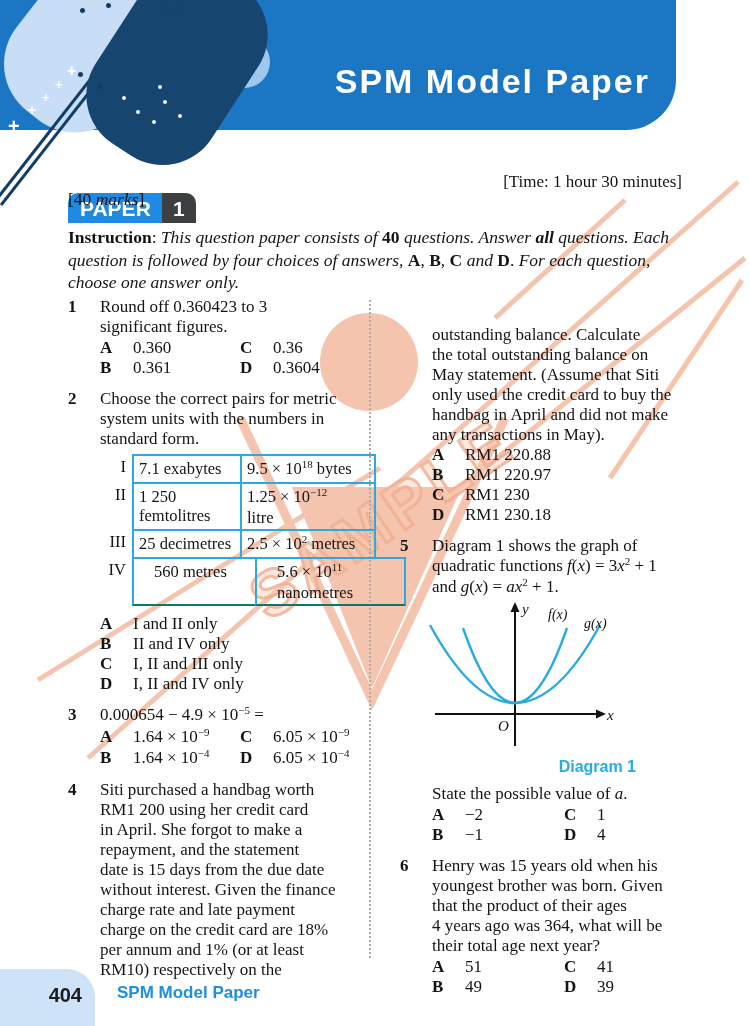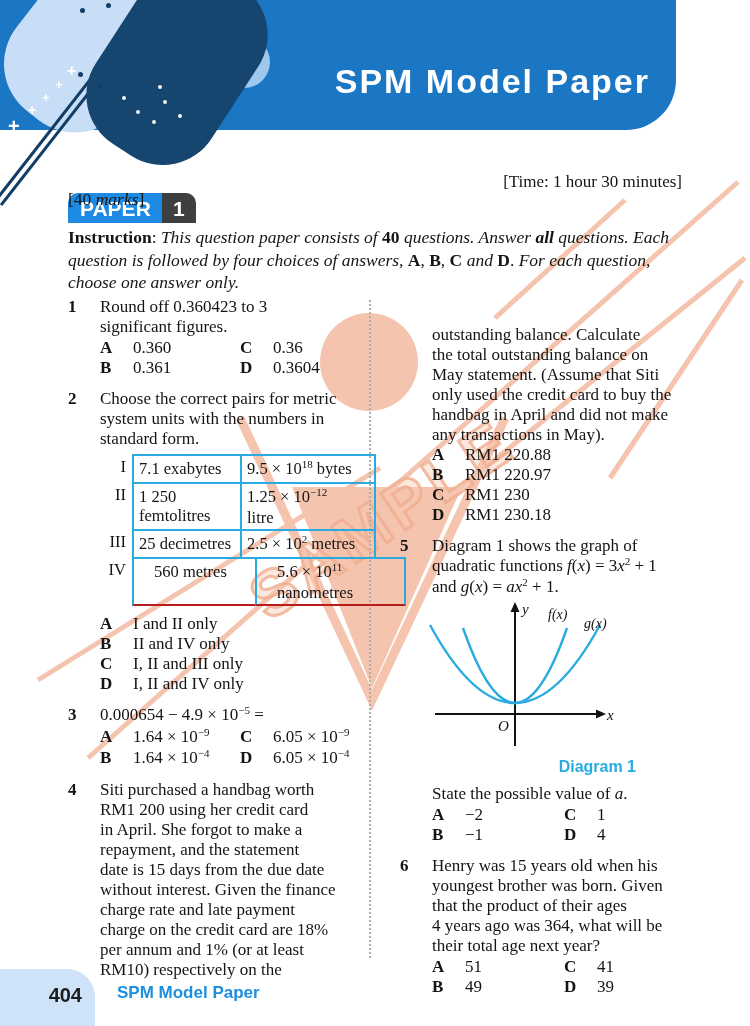--- a/index.html
+++ b/index.html
@@ -59,21 +59,21 @@
   .optrow{display:flex;}
   .opt-l{font-weight:700;width:33px;flex:none;}
 
   
   .q2t{margin:5px 0 8px -4px;font-size:16.5px;line-height:19px;}
   .q2row{display:flex;}
   .q2rn{width:30px;text-align:right;padding-right:6px;flex:none;padding-top:3px;}
   .q2c{border-left:2px solid #29abe2;border-top:2px solid #29abe2;padding:3px 5px 2px;white-space:nowrap;}
   .q2c1{width:96px;flex:none;}
   .q2c2{width:122px;flex:none;border-right:2px solid #29abe2;}
-  .q2row.last .q2c{border-bottom:2px solid #b91c1c;padding-left:20px;}
+  .q2row.last .q2c{border-bottom:2px solid #0f766e;padding-left:20px;}
 
   
   .diagram{margin:4px 0 0 -10px;width:240px;}
   .dia-caption{width:240px;text-align:right;padding-right:26px;box-sizing:border-box;
                font-family:"Liberation Sans",sans-serif;font-weight:700;font-size:16px;
                color:#29abe2;margin:0 0 7px -10px;}
 
   
   .footer-tab{position:absolute;left:0;top:969px;width:95px;height:61px;background:#cfe3f8;
               border-radius:0 28px 0 0;z-index:1;}

